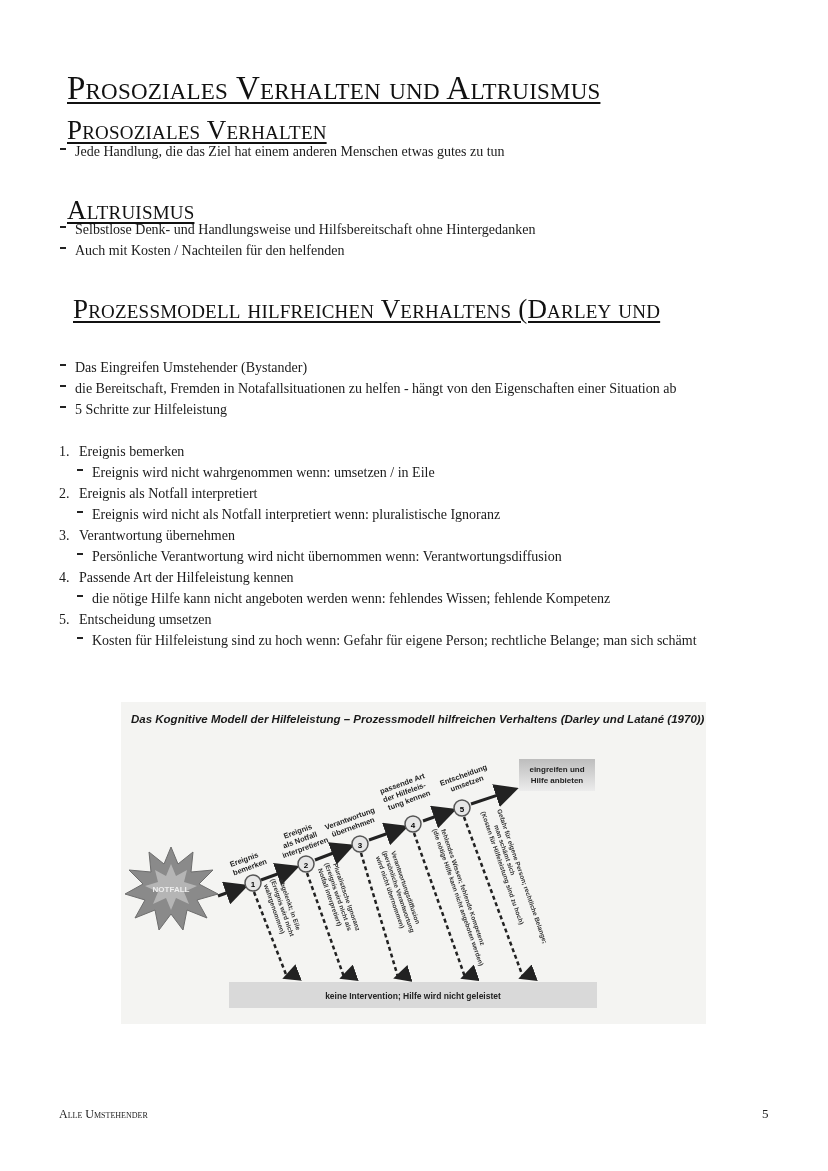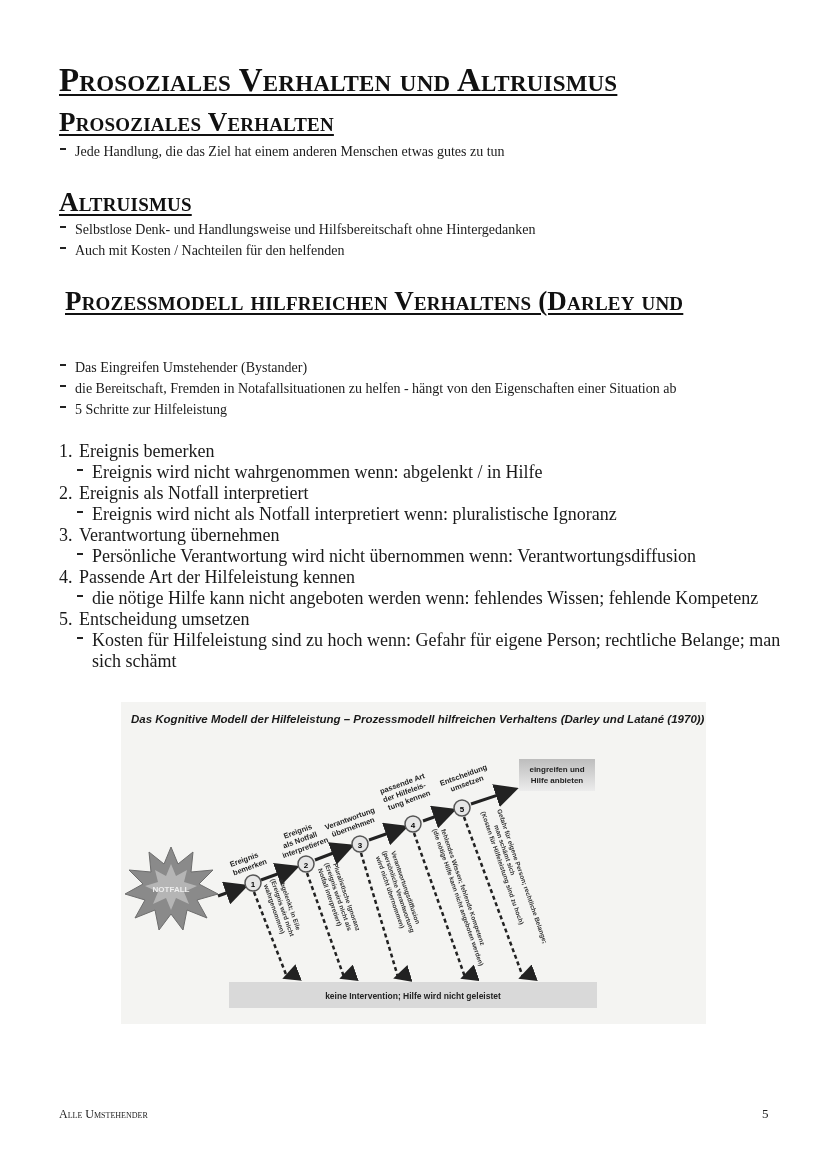--- a/index.html
+++ b/index.html
@@ -1,26 +1,26 @@
 <!DOCTYPE html>
 <html><head>
 <meta charset="utf-8">
 <style>
   html, body { margin: 0; padding: 0; background: #ffffff; }
   body { width: 828px; height: 1171px; position: relative; overflow: hidden;
          font-family: "Liberation Serif", "DejaVu Serif", serif; color: #111; }
   .h1, .h2 { font-family: "Liberation Serif", "DejaVu Serif", serif; font-variant: small-caps;
              text-decoration: underline; text-decoration-thickness: 2px; text-underline-offset: 3px;
-             color: #111; margin: 0; font-weight: bold; letter-spacing: 0.2px; }
+             color: #111; margin: 8px; font-weight: normal; letter-spacing: 0.2px; }
   .h1 { position: absolute; left: 59px; top: 60px; font-size: 33px; line-height: 40px; }
   .h2 { font-size: 27px; line-height: 36px; }
   .abs { position: absolute; }
   .bullet { position: relative; padding-left: 16px; font-size: 14px; line-height: 21px; color: #1a1a1a; }
   .bullet::before { content: ""; position: absolute; left: 1px; top: 7px; width: 6px; height: 2px; background: #222; }
-  .steps { font-size: 18px; line-height: 21px; color: #1a1a1a; }
+  .steps { font-size: 14px; line-height: 21px; color: #1a1a1a; }
   .step-title { padding-left: 0; }
   .step-num { display: inline-block; width: 20px; }
   .step-sub { position: relative; padding-left: 33px; }
   .step-sub::before { content: ""; position: absolute; left: 18px; top: 7px; width: 6px; height: 2px; background: #222; }
   .figure { position: absolute; left: 121px; top: 702px; width: 585px; height: 322px; background: #f4f4f2; }
   .fig-title { position: absolute; left: 10px; top: 11px; font-family: "Liberation Sans", "DejaVu Sans", sans-serif;
                font-size: 11.5px; font-weight: bold; font-style: italic; color: #1a1a1a; }
   .footer-left { position: absolute; left: 59px; top: 1107px; font-size: 12px; font-variant: small-caps; color: #222; }
   .footer-right { position: absolute; left: 762px; top: 1106px; font-size: 13px; color: #222; }
   svg text { font-family: "Liberation Sans", "DejaVu Sans", sans-serif; }
@@ -46,21 +46,21 @@
 </div>
 <div class="abs" style="left:59px; top:357px; width:740px;">
   <div class="bullet">Das Eingreifen Umstehender (Bystander)</div>
   <div class="bullet">die Bereitschaft, Fremden in Notafallsituationen zu helfen - hängt von den Eigenschaften einer Situation ab</div>
   <div class="bullet">5 Schritte zur Hilfeleistung</div>
 </div>
 
 <div class="abs steps" style="left:59px; top:441px; width:750px;">
   <div>
     <div class="step-title"><span class="step-num">1.</span><span>Ereignis bemerken</span></div>
-    <div class="step-sub">Ereignis wird nicht wahrgenommen wenn: abgelenkt / in Hilfe</div>
+    <div class="step-sub">Ereignis wird nicht wahrgenommen wenn: umsetzen / in Eile</div>
   </div>
   <div>
     <div class="step-title"><span class="step-num">2.</span><span>Ereignis als Notfall interpretiert</span></div>
     <div class="step-sub">Ereignis wird nicht als Notfall interpretiert wenn: pluralistische Ignoranz</div>
   </div>
   <div>
     <div class="step-title"><span class="step-num">3.</span><span>Verantwortung übernehmen</span></div>
     <div class="step-sub">Persönliche Verantwortung wird nicht übernommen wenn: Verantwortungsdiffusion</div>
   </div>
   <div>

